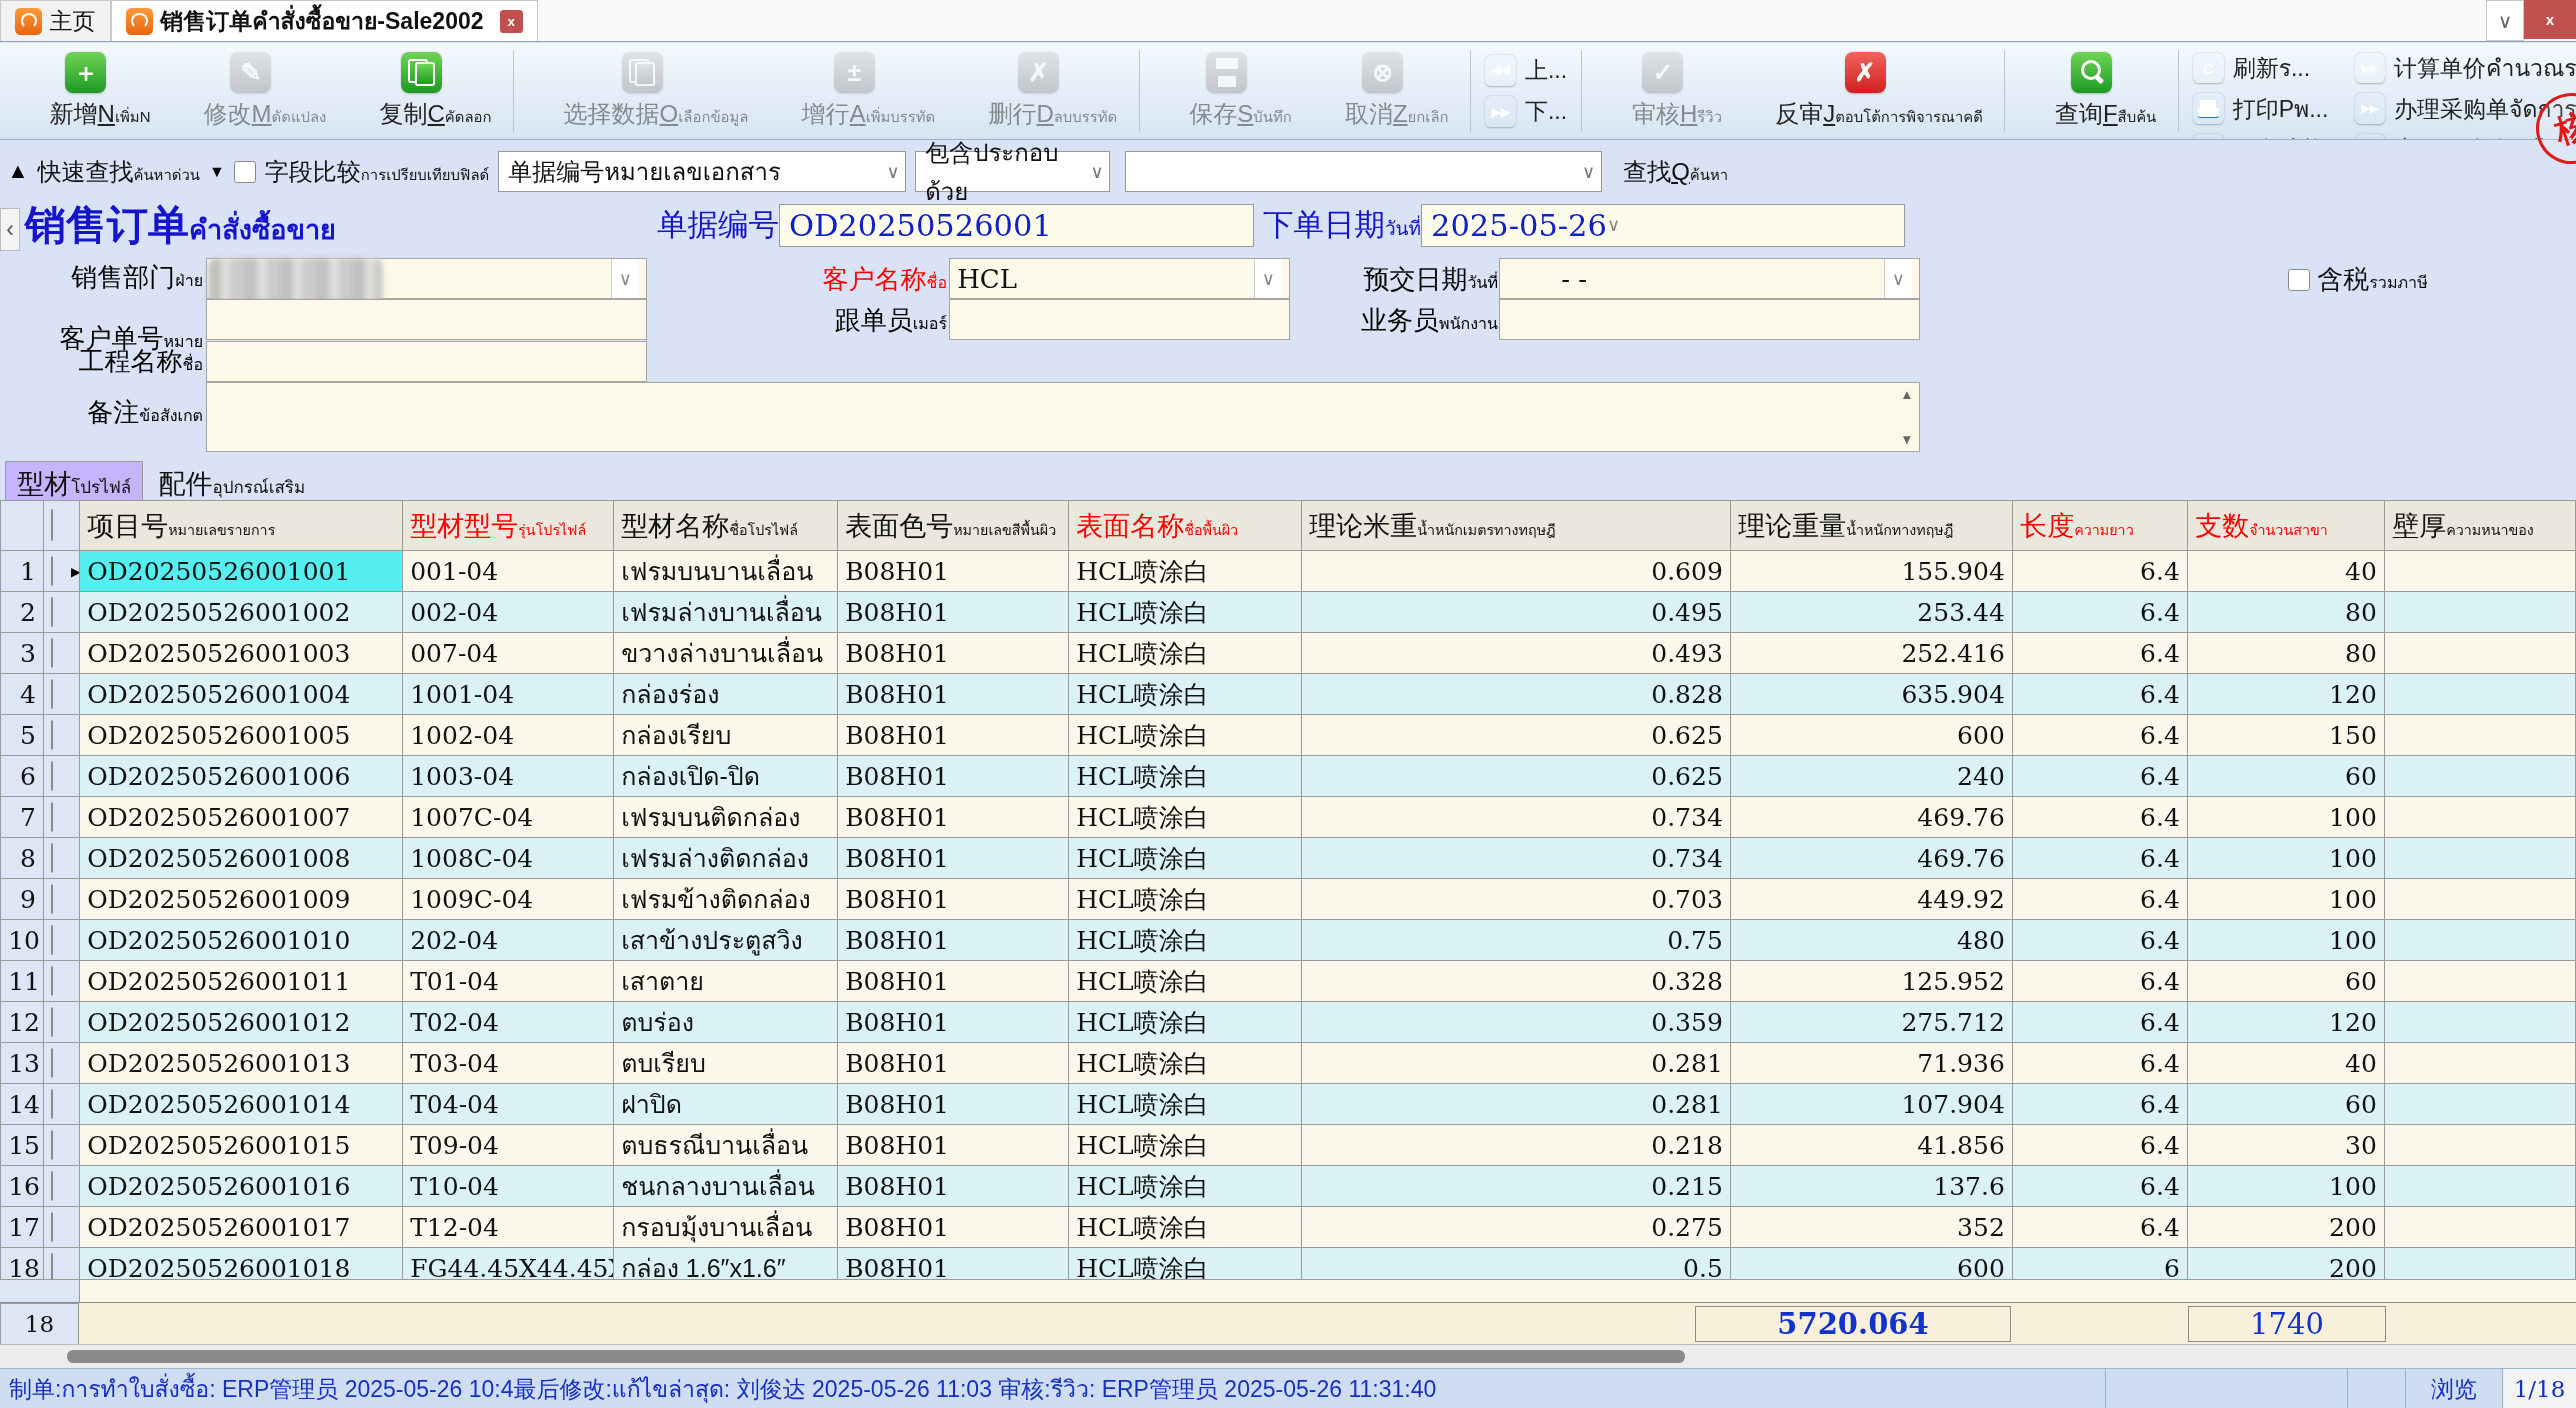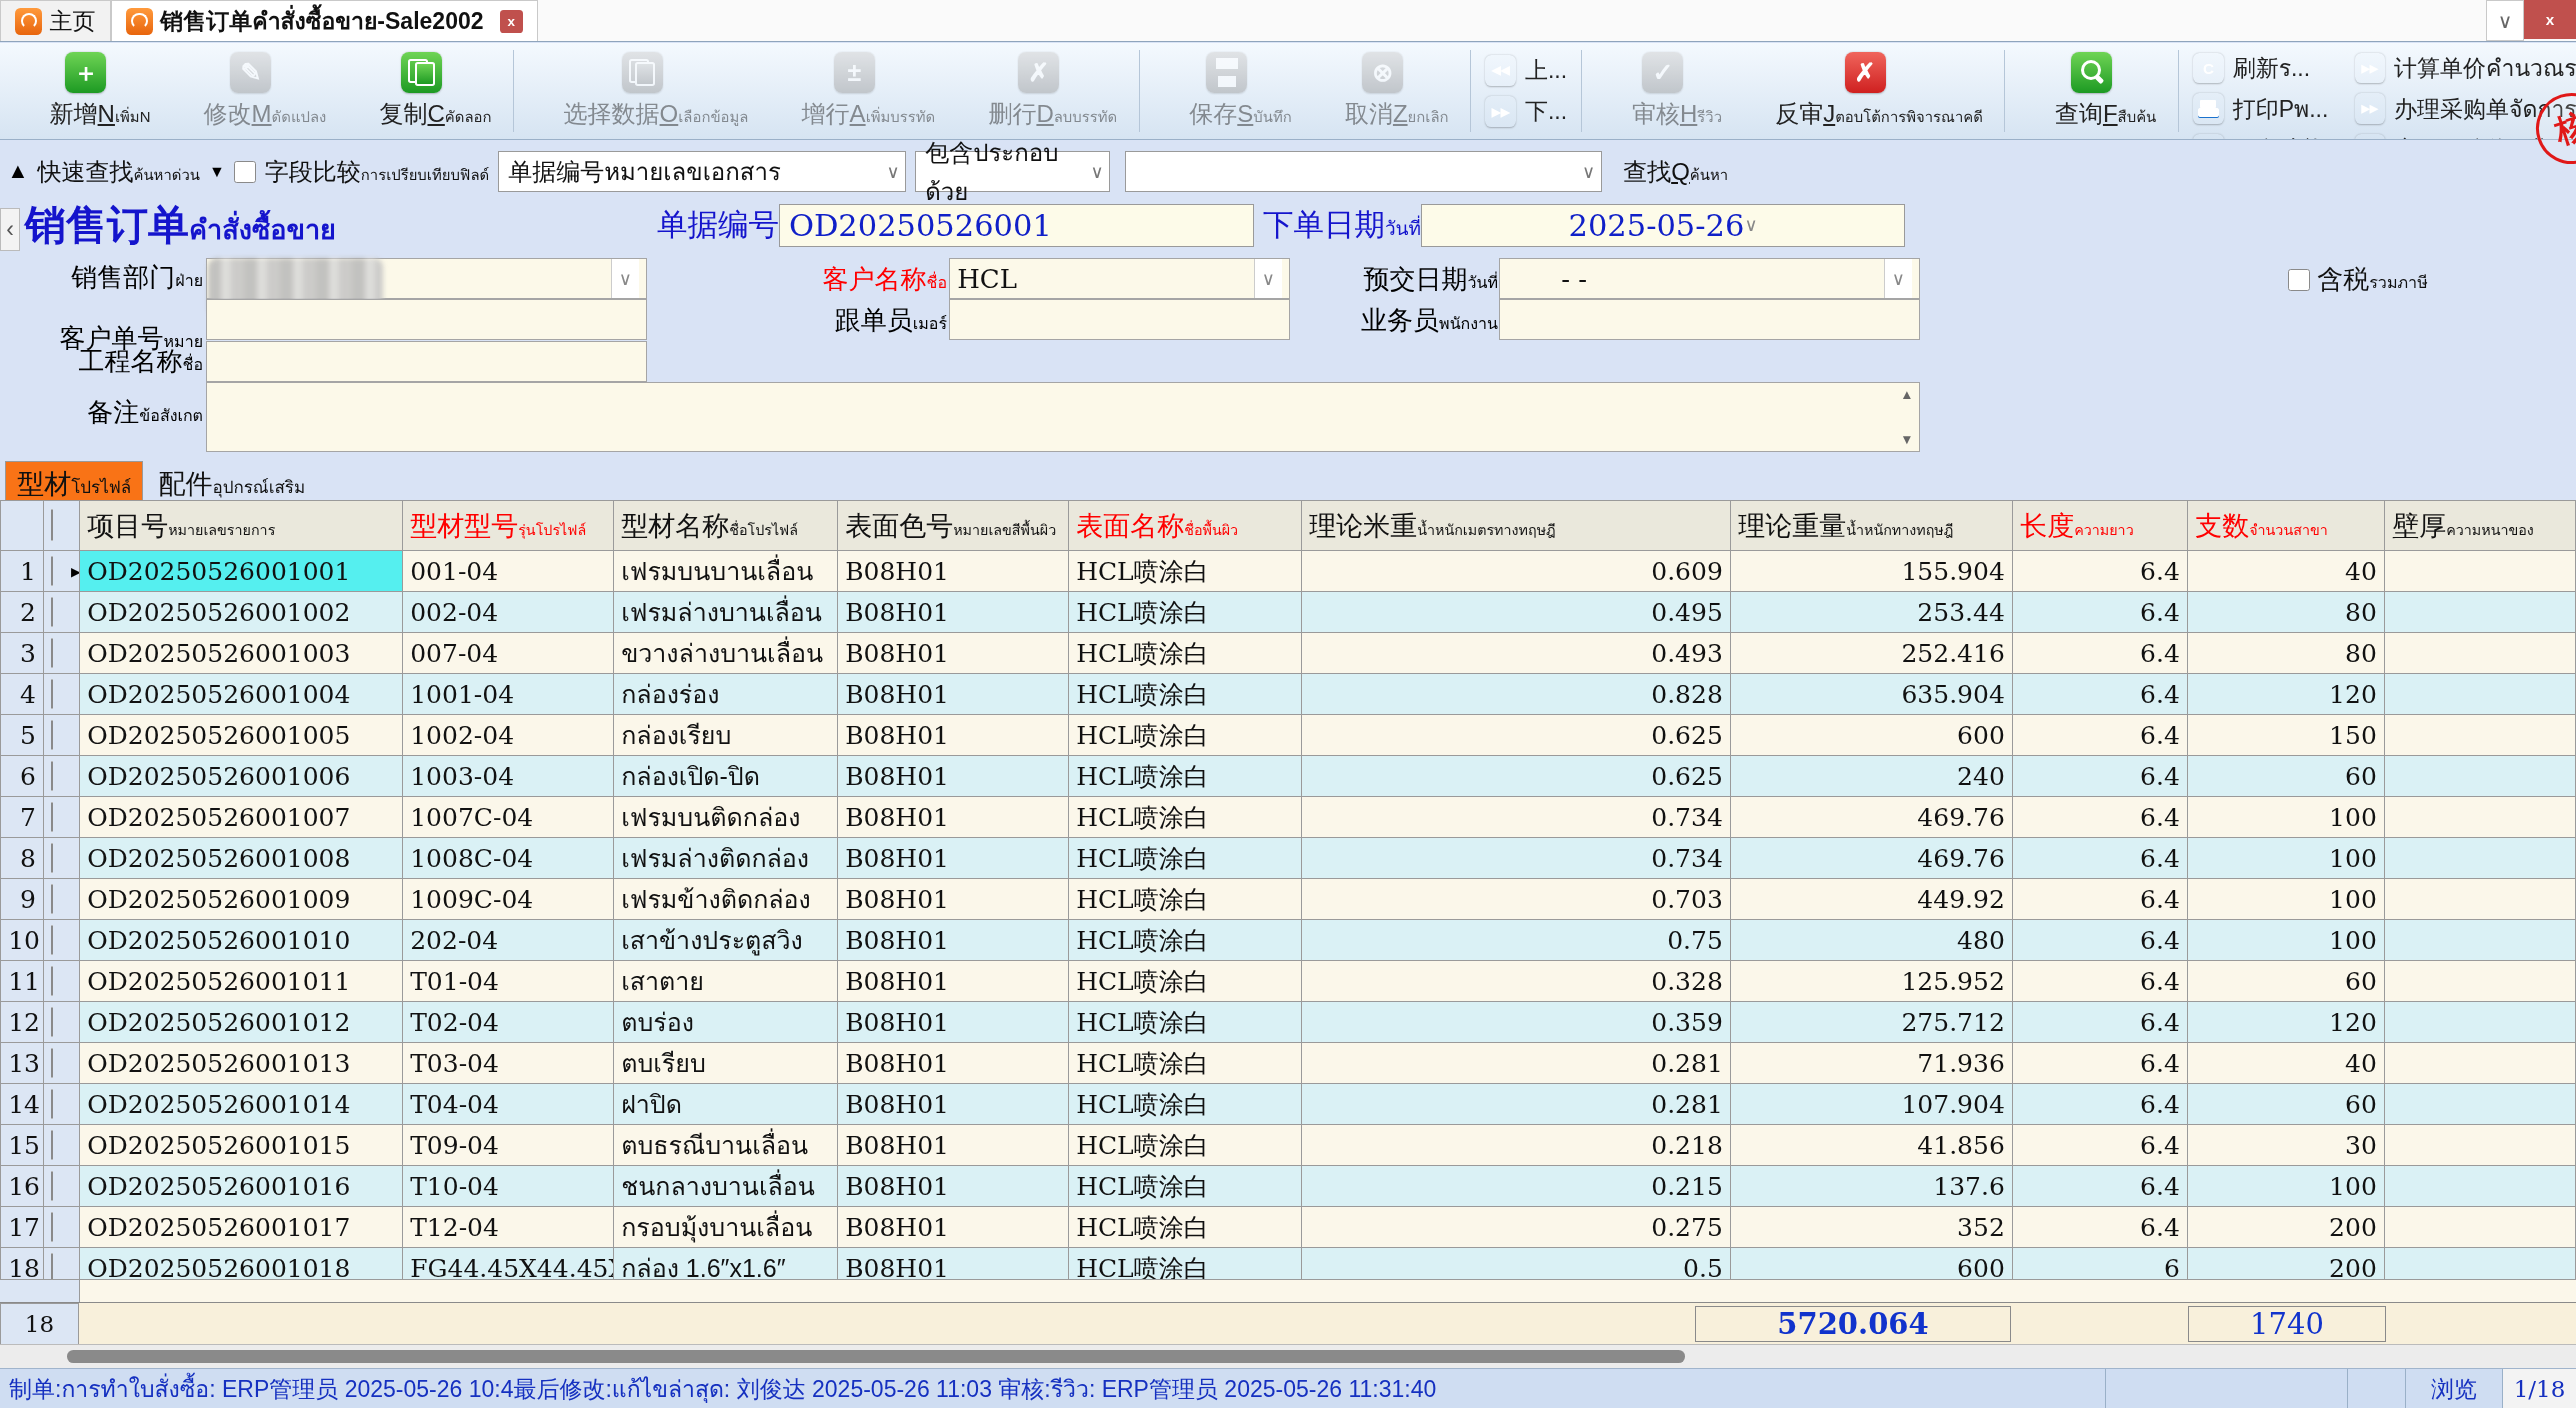--- a/index.html
+++ b/index.html
@@ -66,21 +66,21 @@
   .finput .chevbox{margin-left:auto;width:27px;height:100%;background:#fff;border-left:0.9px solid #ccc;color:#888;display:flex;align-items:center;justify-content:center;font-size:18px;}
   .redact{position:absolute;left:208px;top:258px;width:175px;height:59px;border-radius:9px;
           background:repeating-linear-gradient(90deg,#b9b9b9 0 12.6px,#d8d8d8 12.6px 23px,#c4c4c4 23px 36px),linear-gradient(#cfcfcf,#bfbfbf);
           filter:blur(2.7px);opacity:.85;}
   .taxwrap{position:absolute;left:2288px;top:262px;display:flex;align-items:center;gap:7.2px;font-size:26px;}
   .spin{position:absolute;color:#666;font-size:13.4px;right:5.4px;}
   
   .dtabs{position:absolute;top:461px;left:5.4px;display:flex;gap:3.6px;font-size:27px;}
   .dtab{padding:3.6px 10.8px 5.4px;border:0.9px solid #999;border-bottom:none;}
   .dtab .th{font-size:17px;}
-  .dtab.active{background:#f97316;font-weight:normal;}
+  .dtab.active{background:#c4b5fd;font-weight:normal;}
   .dtab.idle{background:transparent;border-color:transparent;}
   
   table.grid{position:absolute;top:500px;left:0;width:2576px;border-collapse:collapse;table-layout:fixed;}
   table.grid th,table.grid td{border:0.9px solid #9a9a9a;overflow:hidden;white-space:nowrap;padding:0 7.2px;box-sizing:border-box;}
   table.grid th{height:50px;background:#eae8dc;font-weight:normal;font-size:27px;text-align:left;}
   table.grid th .th{font-size:14.3px;}
   table.grid th.redh{color:#f00;}
   table.grid td{height:40px;font-size:25px;background:#fbf7ea;}
   tr.even td{background:#daf1f5;}
   td.rownum,th.rownum{background:#dce6f4 !important;text-align:right;padding-right:9px;font-size:23px;}
@@ -248,21 +248,21 @@
   </div>
 
   <div class="collapse">‹</div>
   <div class="titlerow">
     <span class="bigtitle"><span>销售订单</span><span class="th">คำสั่งซื้อขาย</span></span>
     <span class="doclabel" style="margin-left:321px;">单据编号</span>
     <div class="valbox" style="width:475px;">
       <span class="bluval ser">OD20250526001</span>
     </div>
     <span class="doclabel" style="margin-left:9px;"><span>下单日期</span><span class="th">วันที่</span></span>
-    <div class="valbox" style="width:484px;justify-content:center;">
+    <div class="valbox" style="width:484px;justify-content:flex-start;">
       <span class="bluval ser">2025-05-26</span>
       <span class="chev" style="color:#888;font-size:18px;">∨</span>
     </div>
   </div>
   <div class="stamp">核</div>
 
   <div>
     <span class="flabel" style="left:0;top:260px;width:203px;"><span>销售部门</span><span class="th">ฝ่าย</span></span>
     <div class="finput" style="left:206px;top:258px;width:441px;height:41px;">
       <span></span>

